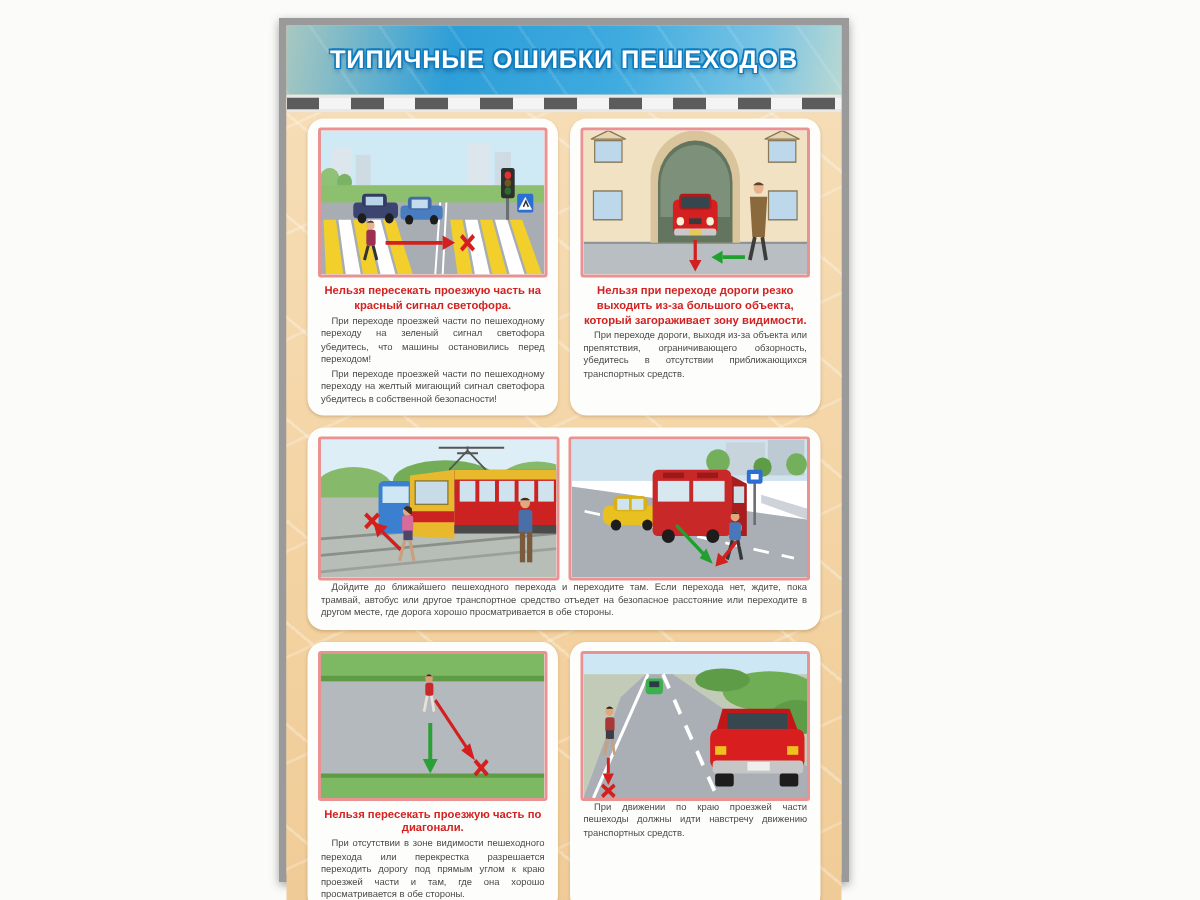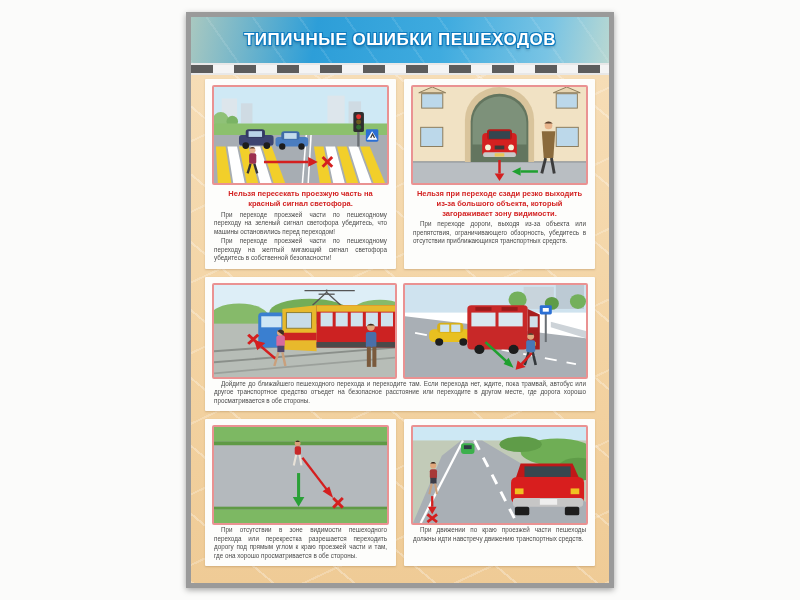--- a/index.html
+++ b/index.html
@@ -1,17 +1,17 @@
 <!DOCTYPE html>
 <html><head>
 <meta charset="utf-8">
 <style>
   html,body{margin:0;padding:0;width:800px;height:600px;background:#fbfbfa;overflow:hidden;
     font-family:"Liberation Sans","DejaVu Sans",sans-serif;}
-  #poster{position:absolute;left:186px;top:12px;width:428px;height:576px;
+  #poster{position:absolute;left:186px;top:12px;width:380px;height:576px;
     border:5px solid #9a9a9a;box-shadow:0 2px 6px rgba(0,0,0,.35), inset 0 0 0 1px #c8c8c8;
     background:#f2d8ae;display:flex;flex-direction:column;box-sizing:border-box;}
   
   #hdr{height:46px;flex:0 0 46px;display:flex;align-items:center;justify-content:center;
     background:linear-gradient(100deg,#a9c8c0 0%,#2d9ed8 30%,#3fabdf 60%,#79c4e4 85%,#b9d8d2 100%);
     position:relative;overflow:hidden;}
   #hdr:after{content:"";position:absolute;inset:0;
     background:repeating-linear-gradient(55deg,rgba(255,255,255,.10) 0 2px,transparent 2px 38px);}
   #title{font-size:17px;font-weight:bold;color:#fff;letter-spacing:.5px;z-index:2;
     text-shadow:1px 1px 0 #0f7cc0,-1px -1px 0 #0f7cc0,1px -1px 0 #0f7cc0,-1px 1px 0 #0f7cc0,0 2px 3px rgba(0,40,80,.45);}
@@ -19,21 +19,21 @@
   #stripe{height:12px;flex:0 0 12px;background:
     repeating-linear-gradient(90deg,#5c5c5c 0 22px,#f4f4f4 22px 43px);
     border-top:2px solid #e8e8e8;border-bottom:2px solid #e8e8e8;box-sizing:border-box;}
   
   #main{flex:1;padding:4px 14px;box-sizing:border-box;position:relative;
     background:linear-gradient(180deg,#f6ddb6 0%,#f3d3a2 55%,#efcb96 100%);}
   #main:before{content:"";position:absolute;inset:0;pointer-events:none;
     background:repeating-linear-gradient(40deg,rgba(255,255,255,.28) 0 2px,transparent 2px 52px),
                repeating-linear-gradient(-25deg,rgba(255,255,255,.22) 0 2px,transparent 2px 64px);}
   .row{display:flex;gap:8px;position:relative;z-index:1;}
-  .card{background:#fdfdfb;border-radius:1px;box-shadow:0 1px 2px rgba(120,80,30,.25);
+  .card{background:#fdfdfb;border-radius:11px;box-shadow:0 1px 2px rgba(120,80,30,.25);
     padding:6px 7px;box-sizing:border-box;flex:1;margin-bottom:8px;}
   .scene{border:2px solid #ea9292;border-radius:2px;background:#fff;overflow:hidden;display:block;}
   .scene svg{display:block;}
   .cap{color:#d32222;font-weight:bold;font-size:7.5px;line-height:1.3;text-align:center;margin:4px 2px 2px;}
   .txt{color:#4a4a4a;font-size:6.3px;line-height:1.35;text-align:justify;margin:1px 2px 0;text-indent:7px;}
   .imgpair{display:flex;gap:6px;}
   .imgpair .scene{flex:1;}
 </style>
 </head>
 <body>
@@ -158,21 +158,21 @@
             </g>
             <g>
               <circle cx="141" cy="40" r="4" fill="#e8b48c"></circle>
               <path d="M136.5,38 q4.5,-4 9,0" fill="#5d4430"></path>
               <polygon points="134,46 148,46 146,74 136,74" fill="#8a6a3c"></polygon>
               <line x1="138" y1="74" x2="134" y2="90" stroke="#3c3c3c" stroke-width="3"></line>
               <line x1="144" y1="74" x2="147" y2="90" stroke="#3c3c3c" stroke-width="3"></line>
             </g>
           </svg>
         </span>
-        <div class="cap">Нельзя при переходе сзади резко выходить из-за большого объекта, который загораживает зону видимости.</div>
+        <div class="cap">Нельзя при переходе дороги резко выходить из-за большого объекта, который загораживает зону видимости.</div>
         <div class="txt">При переходе дороги, выходя из-за объекта или препятствия, ограничивающего обзорность, убедитесь в отсутствии приближающихся транспортных средств.</div>
       </div>
     </div>
 
     <div class="row">
       <div class="card">
         <div class="imgpair">
           <span class="scene">
             <svg width="100%" height="92" viewBox="0 0 180 100" preserveAspectRatio="none">
               <rect x="0" y="0" width="180" height="42" fill="#ddeef7"></rect>
@@ -308,20 +308,21 @@
               <polygon points="113,67 124,74 120,62" fill="#d41f1f" stroke="none"></polygon>
               <line x1="124" y1="74" x2="134" y2="84" stroke-width="3"></line>
               <line x1="134" y1="74" x2="124" y2="84" stroke-width="3"></line>
             </g>
             <g stroke="#2aa037">
               <line x1="88" y1="48" x2="88" y2="73" stroke-width="3.2"></line>
               <polygon points="82,73 88,83 94,73" fill="#2aa037" stroke="none"></polygon>
             </g>
           </svg>
         </span>
+        <div class="cap">Нельзя пересекать проезжую часть по диагонали.</div>
         <div class="txt">При отсутствии в зоне видимости пешеходного перехода или перекрестка разрешается переходить дорогу под прямым углом к краю проезжей части и там, где она хорошо просматривается в обе стороны.</div>
       </div>
 
       <div class="card">
         <span class="scene">
           <svg width="100%" height="96" viewBox="0 0 180 100" preserveAspectRatio="none">
             <rect x="0" y="0" width="180" height="100" fill="#c2cbb8"></rect>
             <rect x="0" y="0" width="180" height="14" fill="#cde8f4"></rect>
             <polygon points="50,14 72,14 180,78 180,100 0,100 30,30" fill="#a9afb5"></polygon>
             <ellipse cx="150" cy="26" rx="38" ry="14" fill="#6fae55"></ellipse>

